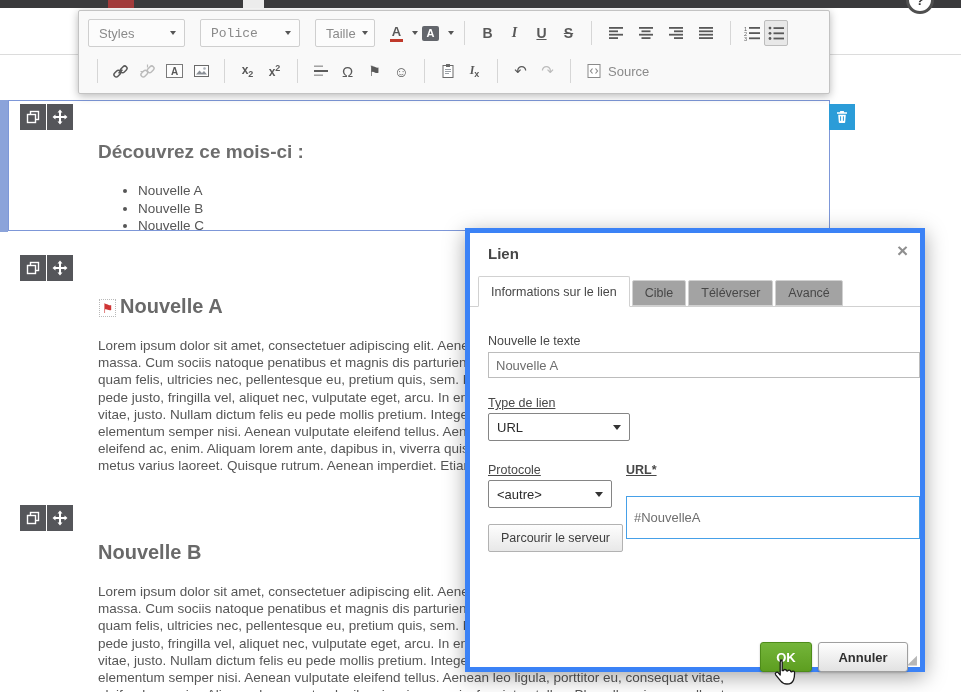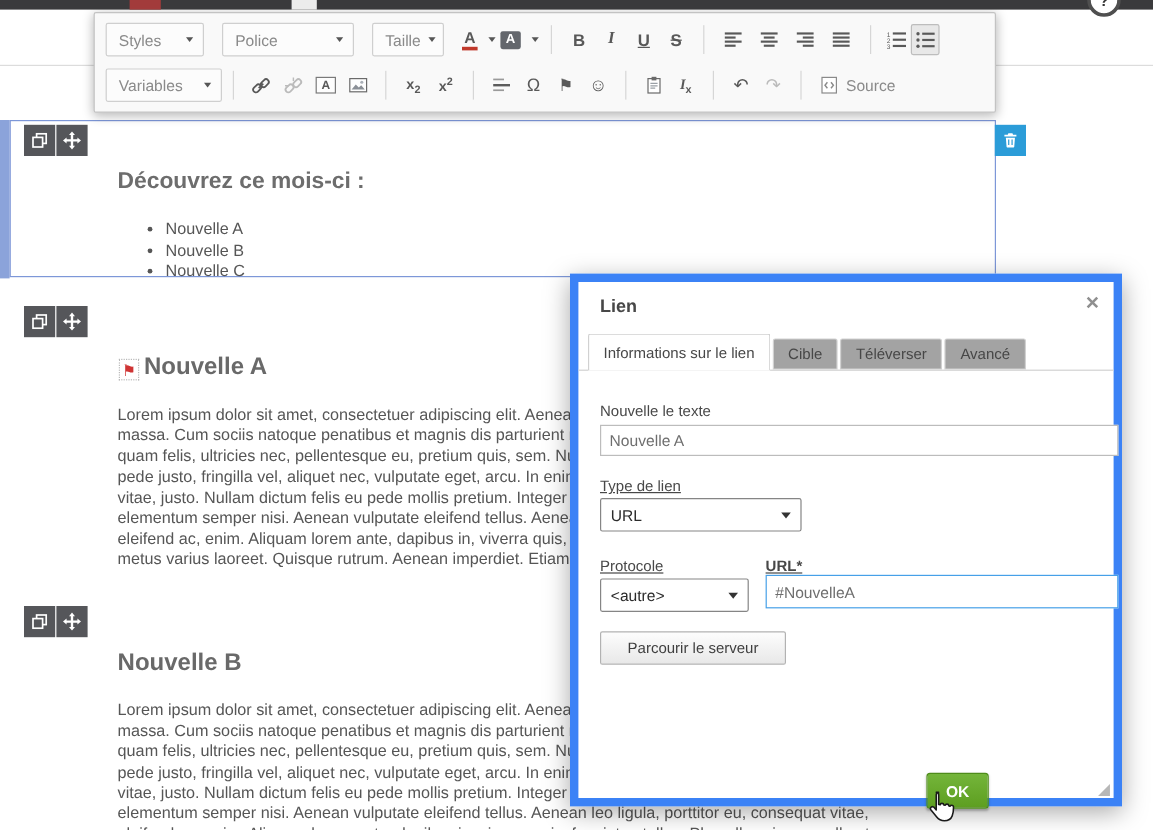--- a/index.html
+++ b/index.html
@@ -29,22 +29,22 @@
     box-shadow:0 2px 9px rgba(0,0,0,.28); z-index:20;
   }
   .trow { position:absolute; left:9px; display:flex; align-items:center; }
   .trow1 { top:7px; height:30px; }
   .trow2 { top:45px; height:30px; }
   .combo {
     display:flex; align-items:center; justify-content:space-between;
     height:28px; padding:0 8px 0 10px; background:#fcfcfc;
     border:1px solid #cfcfcf; border-radius:2px; color:#8a8a8a; font-size:13px;
   }
-  .w-styles { width:82px; margin-right:15px; }
-  .w-police { width:110px; margin-right:15px; }
+  .w-styles { width:97px; margin-right:15px; }
+  .w-police { width:100px; margin-right:15px;font-family:Liberation Mono, monospace; }
   .w-taille { width:60px;  margin-right:12px; }
   .w-vars   { width:97px; }
   .carr { width:0; height:0; border-left:3.5px solid transparent; border-right:3.5px solid transparent; border-top:4.5px solid #565656; margin-left:6px; }
   .sep { width:1px; height:24px; background:#d6d6d6; margin:0 9px; flex:none; }
   .ibtn { width:27px; height:26px; display:flex; align-items:center; justify-content:center; color:#595959; border-radius:2px; flex:none; }
   .ibtn.w30 { width:30px; } .ibtn.w24 { width:24px; }
   .ibtn.disabled { opacity:.38; }
   .ibtn.active { background:#e8e8e8; border:1px solid #bdbdbd; }
   .fmt { font-size:14px; font-weight:bold; }
   .colorbtn { width:34px; height:26px; display:flex; align-items:center; justify-content:center; gap:3px; flex:none; }
@@ -66,21 +66,21 @@
   .trash  { left:829px; top:104px; width:26px; height:26px; background:#2b9cd8; display:flex; align-items:center; justify-content:center; z-index:5; }
   .intro-heading { left:98px; top:141px; font-size:19px; font-weight:bold; color:#6d6d6d; z-index:3; }
   .intro-list { left:122px; top:182px; z-index:3; list-style:disc; padding-left:16px; color:#565656; font-size:13.5px; line-height:17.5px; }
   .anchor-flag { left:99px; top:299px; width:17px; height:18px; border:1px dotted #b9b9b9; background:#fff;
                  display:flex; align-items:center; justify-content:center; font-size:13px; color:#cf3434; z-index:3; }
   .section-title { font-size:20px; font-weight:bold; color:#696969; z-index:3; }
   .para { z-index:3; color:#565656; font-size:13.5px; line-height:17.2px; white-space:nowrap; }
 
   
   .dialog { left:465px; top:228px; width:460px; height:444px; background:#fff;
-            border:7px solid #3b82f6; box-shadow:0 5px 20px rgba(0,0,0,.35); z-index:30;margin-left:10px; }
+            border:5px solid #3b82f6; box-shadow:0 5px 20px rgba(0,0,0,.35); z-index:30; }
   .dlg-title { position:absolute; left:18px; top:12px; font-size:15px; font-weight:bold; color:#474747; }
   .dlg-close { position:absolute; right:12px; top:7px; font-size:19px; font-weight:bold; color:#8f8f8f; }
   .tabs { position:absolute; left:0; top:42px; width:100%; height:32px; display:flex; align-items:flex-end;
           padding-left:8px; border-bottom:1px solid #d1d1d1; }
   .tab { font-size:12.5px; color:#474747; border:1px solid #d1d1d1; border-radius:2px 2px 0 0;
          background:#a3a3a3; padding:0 12px; height:26px; display:flex; align-items:center; margin-right:2px; }
   .tab.active { background:#fff; height:31px; border-bottom:1px solid #fff; margin-bottom:-1px; position:relative; z-index:2; }
   .dlg-label { position:absolute; font-size:12.5px; color:#484848; }
   .uline { text-decoration:underline; }
   .blbl  { font-weight:bold; }
@@ -203,24 +203,20 @@
             <rect x="5.5" y="1.2" width="10.5" height="1.8"></rect>
             <circle cx="2" cy="7.3" r="1.4"></circle>
             <rect x="5.5" y="6.4" width="10.5" height="1.8"></rect>
             <circle cx="2" cy="12.5" r="1.4"></circle>
             <rect x="5.5" y="11.6" width="10.5" height="1.8"></rect>
           </svg>
       </div>
     </div>
 
     <div class="trow trow2">
-      <div class="combo w-vars">
-        <span>Variables</span>
-          <span class="carr"></span>
-      </div>
       <div class="sep"></div>
       <div class="ibtn">
         <svg width="17" height="17" viewBox="0 0 17 17">
             <g fill="none" stroke="#595959" stroke-width="1.5">
               <rect x="1.6" y="8.4" width="7.4" height="4.6" rx="2.3" transform="rotate(-45 5.3 10.7)"></rect>
               <rect x="8" y="4" width="7.4" height="4.6" rx="2.3" transform="rotate(-45 11.7 6.3)"></rect>
               <path d="M6.6 10.4 L10.4 6.6"></path>
             </g>
           </svg>
       </div>
@@ -382,41 +378,44 @@
       <div class="tab">Téléverser</div>
       <div class="tab">Avancé</div>
     </div>
 
     <div class="dlg-label" style="left:18px; top:101px;">Nouvelle le texte</div>
     <div class="input" style="left:18px; top:119px; width:432px; height:26px;">
       <span>Nouvelle A</span>
     </div>
 
     <div class="dlg-label uline" style="left:18px; top:163px;">Type de lien</div>
-    <div class="selectbox" style="left:18px; top:180px; width:168px; height:28px;">
+    <div class="selectbox" style="left:18px; top:180px; width:142px; height:28px;">
       <span>URL</span>
       <span class="chev"></span>
     </div>
 
     <div class="dlg-label uline" style="left:18px; top:230px;">Protocole</div>
     <div class="dlg-label uline blbl" style="left:156px; top:230px;">URL*</div>
     <div class="selectbox" style="left:18px; top:247px; width:124px; height:28px;">
       <span>&lt;autre&gt;</span>
       <span class="chev"></span>
     </div>
-    <div class="input" style="left:156px; top:244px; width:294px; height:28px; border:1px solid #46a0e8;">
+    <div class="input" style="left:156px; top:263px; width:294px; height:43px; border:1px solid #46a0e8;">
       <span>#NouvelleA</span>
     </div>
 
-    <div class="btn-browse" style="left:18px; top:291px; width:155px; height:28px;">
+    <div class="btn-browse" style="left:18px; top:291px; width:135px; height:28px;">
       <span>Parcourir le serveur</span>
     </div>
 
     <div class="btn-ok" style="left:290px; top:409px; width:52px; height:30px;">
       <span>OK</span>
+    </div>
+    <div class="btn-cancel" style="left:348px; top:409px; width:90px; height:30px;">
+      <span>Annuler</span>
     </div>
     <div class="dlg-resize"><span>◢</span></div>
   </div>
 
   <div class="abs cursor">
     <svg width="26" height="30" viewBox="0 0 26 30">
       <path d="M10.2 2.2c1.1 0 2 .9 2 2v8.3l1.2.2c.1-.7.8-1.2 1.5-1.2.9 0 1.6.6 1.7 1.4l1 .2c.2-.6.8-1 1.5-1 .9 0 1.6.7 1.7 1.5l.9.3c.2-.5.7-.8 1.3-.8.9 0 1.6.7 1.6 1.6 0 2.6-.3 5.2-1.1 7.2-.8 2.1-2.6 4.1-6.5 4.1-3.3 0-4.9-1.1-6.4-3.1l-4.9-6.1c-.5-.7-.4-1.7.3-2.2.7-.6 1.7-.5 2.3.2l1.9 2.2V4.2c0-1.1.9-2 2-2z" fill="#fff" stroke="#1a1a1a" stroke-width="1.3" stroke-linejoin="round"></path>
     </svg>
   </div>
 

